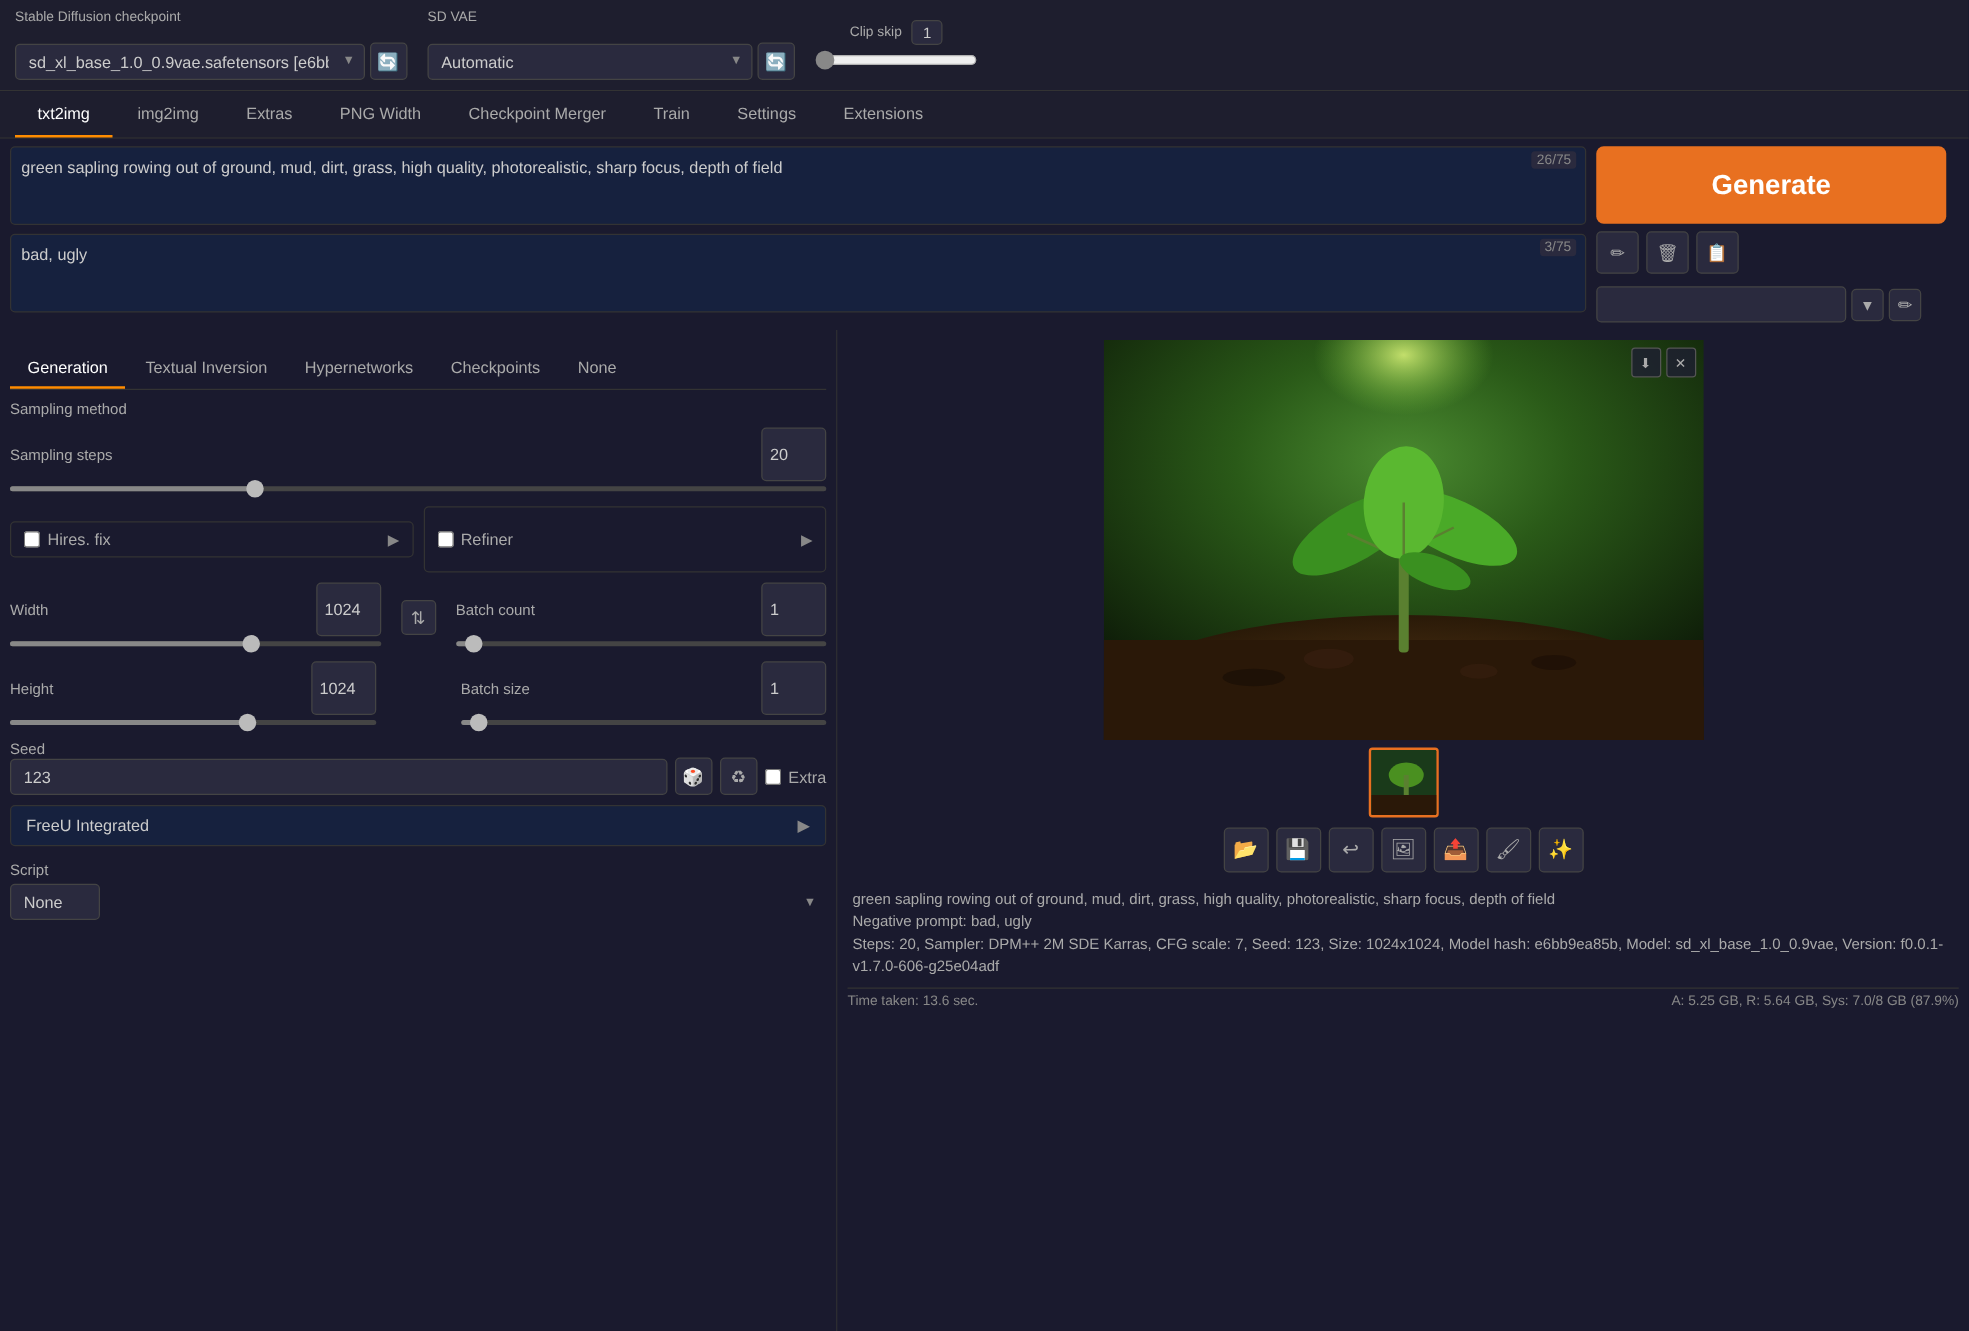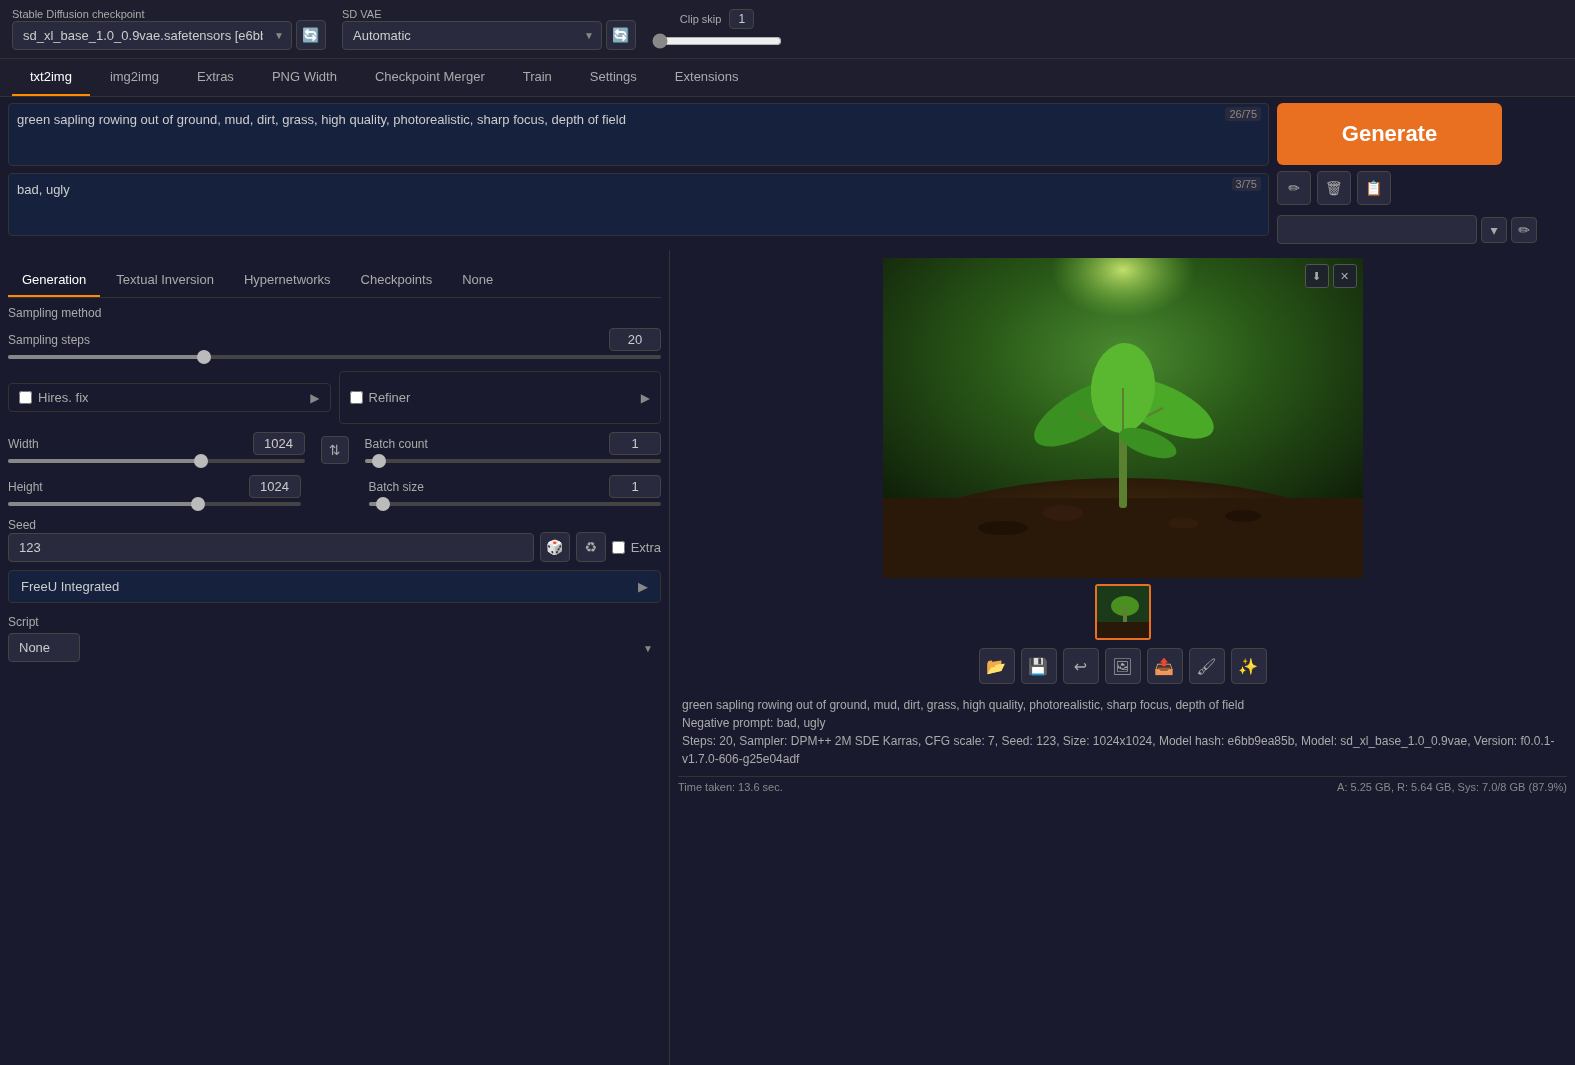--- a/index.html
+++ b/index.html
@@ -16,21 +16,21 @@
       background: #1e1e2e;
       padding: 8px 12px;
       display: flex;
       align-items: center;
       gap: 16px;
       border-bottom: 1px solid #333;
     }
     .top-bar-label {
       font-size: 11px;
       color: #aaa;
-      margin-bottom: 0;
+      margin-bottom: 14px;
     }
     .select-wrapper {
       position: relative;
       display: inline-block;
     }
     .select-wrapper select {
       background: #2a2a3e;
       color: #ccc;
       border: 1px solid #444;
       padding: 6px 28px 6px 10px;
@@ -139,21 +139,21 @@
     }
     .generate-btn {
       background: #e87020;
       color: #fff;
       border: none;
       border-radius: 6px;
       padding: 18px 40px;
       font-size: 22px;
       font-weight: bold;
       cursor: pointer;
-      width: 225px;
+      width: 280px;
     }
     .action-btns {
       display: flex;
       gap: 6px;
     }
     .action-btn {
       background: #2a2a3e;
       border: 1px solid #444;
       color: #aaa;
       width: 34px;
@@ -216,24 +216,23 @@
     input[type=range] {
       flex: 1;
       accent-color: #888;
       height: 4px;
     }
     .num-input {
       background: #2a2a3e;
       border: 1px solid #444;
       color: #ccc;
       width: 52px;
-      padding: 3px 6px;
-      border-radius: 4px;
-      font-size: 13px;
-      text-align: center;
+      padding: 13px 6px;
+      border-radius: 4px;
+      font-size: 13px;
     }
     .full-select {
       flex: 1;
       background: #2a2a3e;
       color: #ccc;
       border: 1px solid #444;
       padding: 6px 10px;
       border-radius: 4px;
       font-size: 13px;
       appearance: none;

